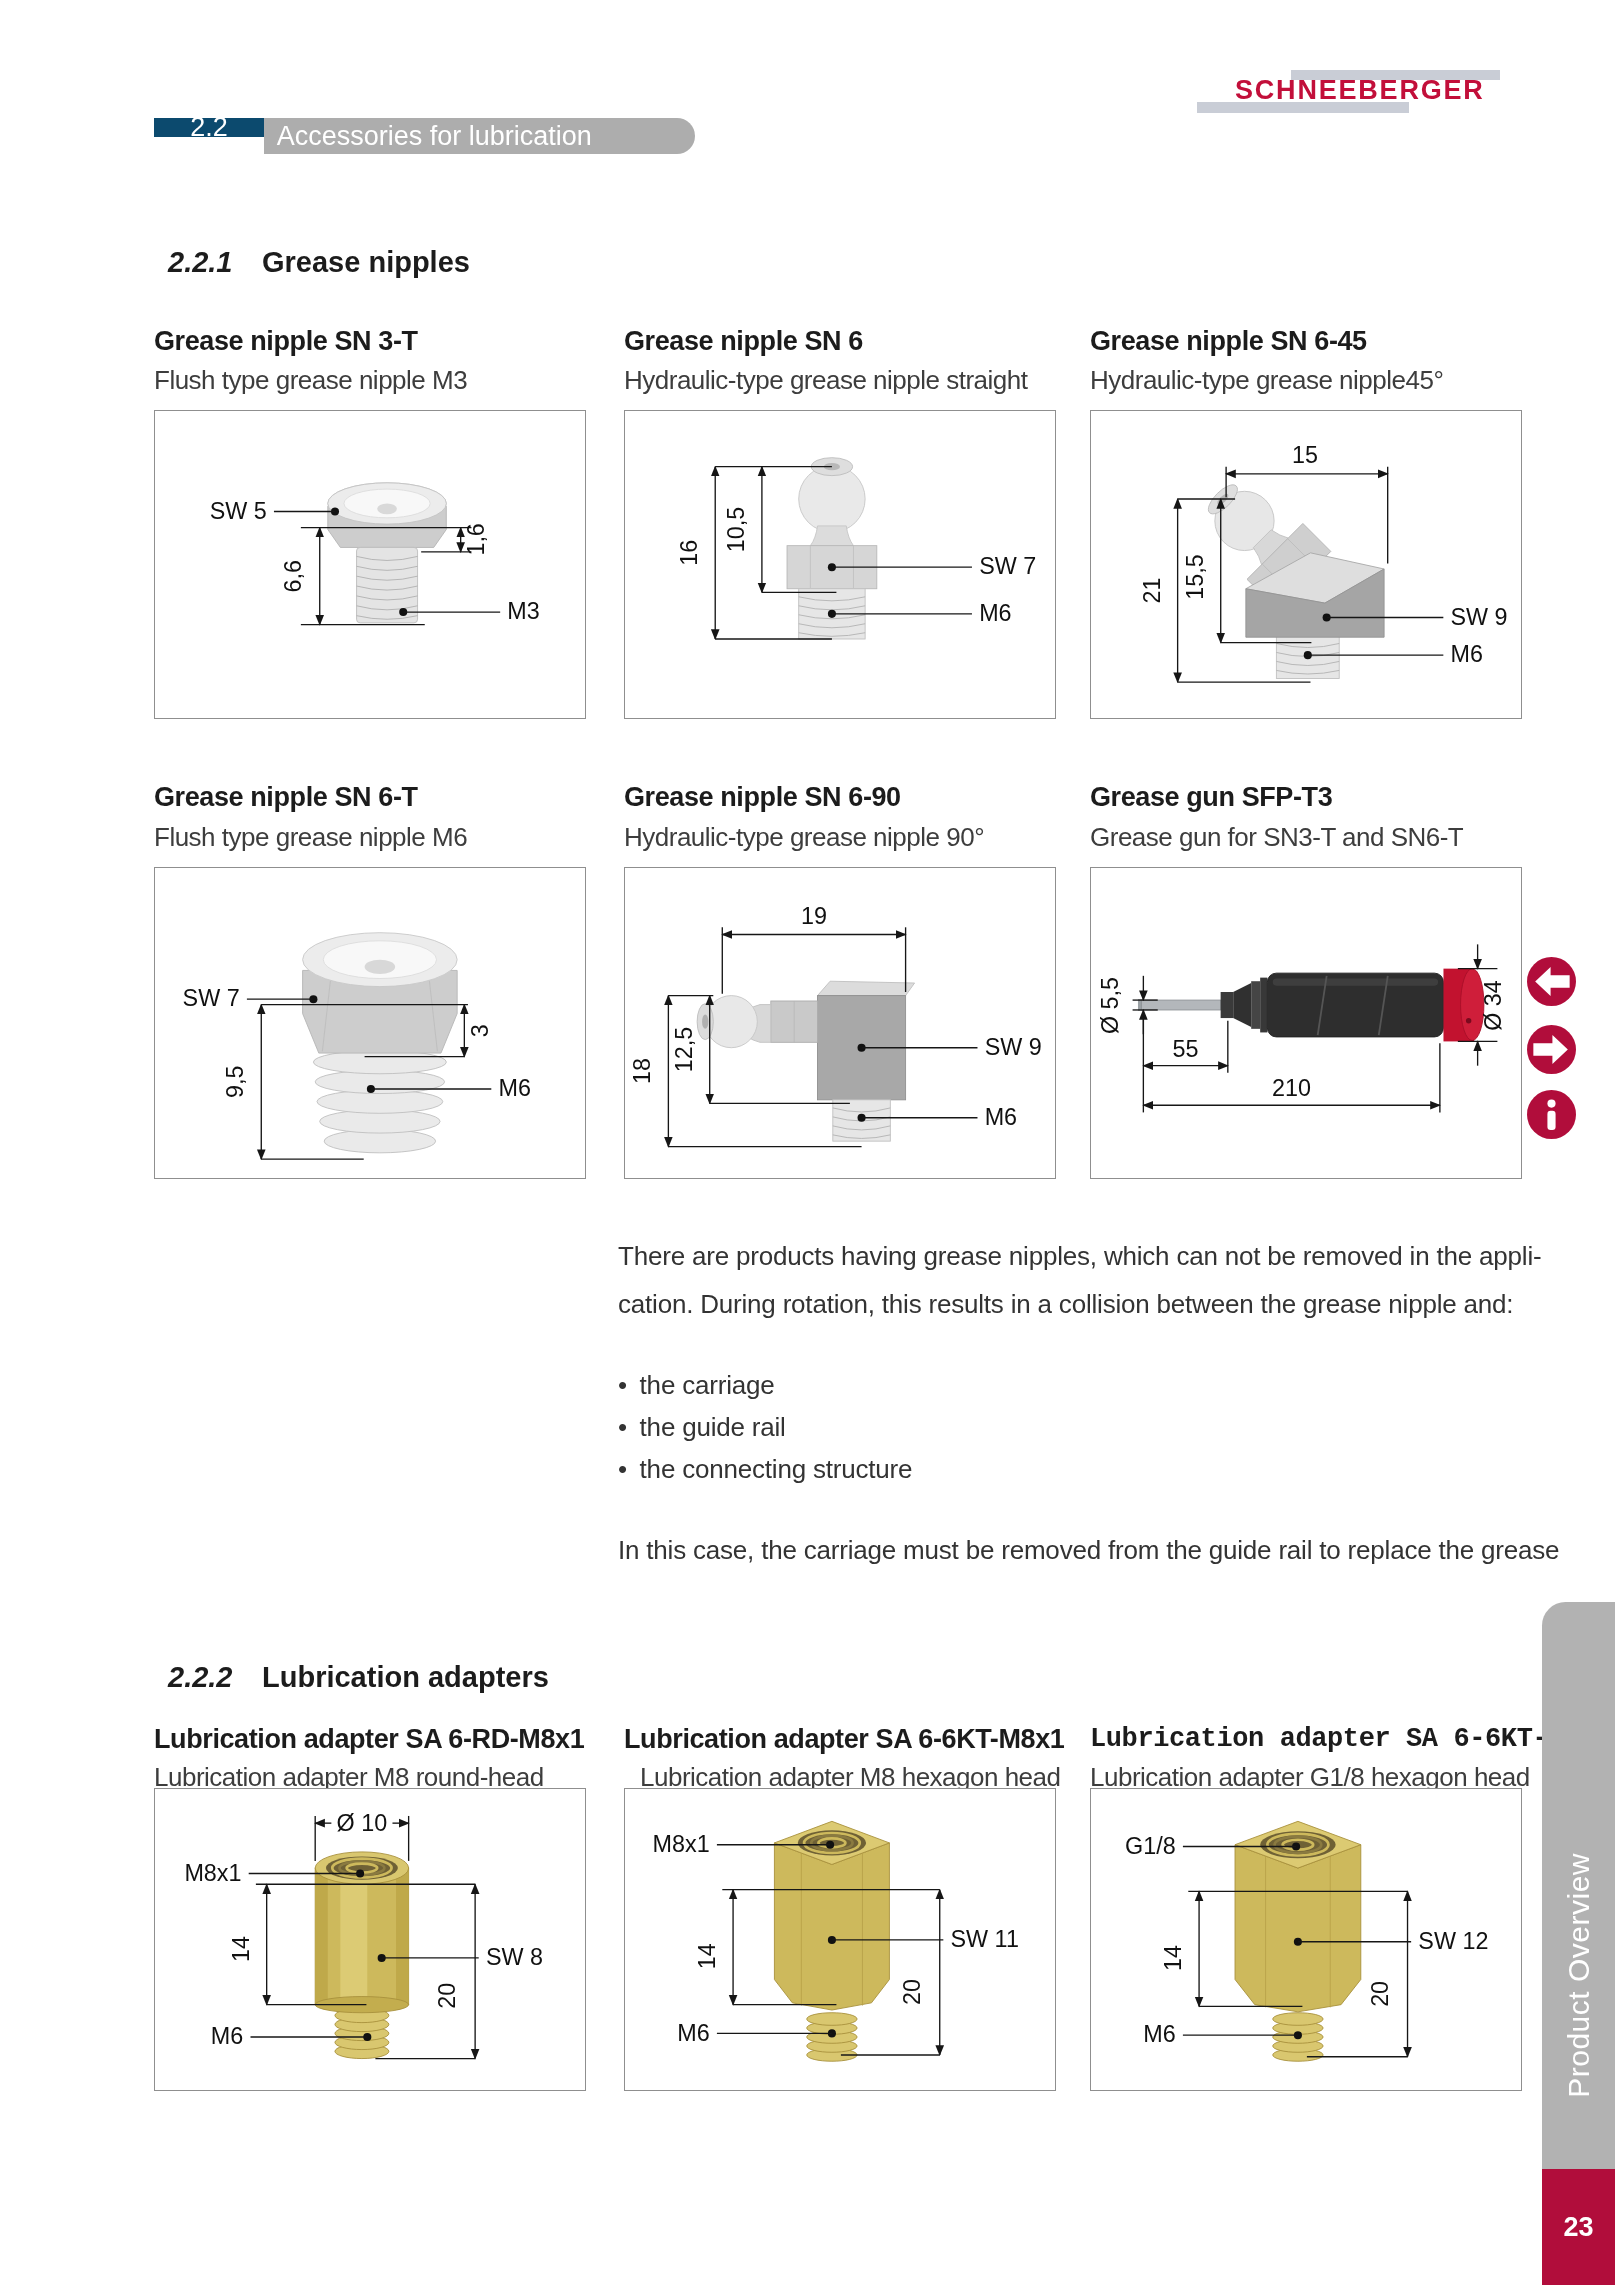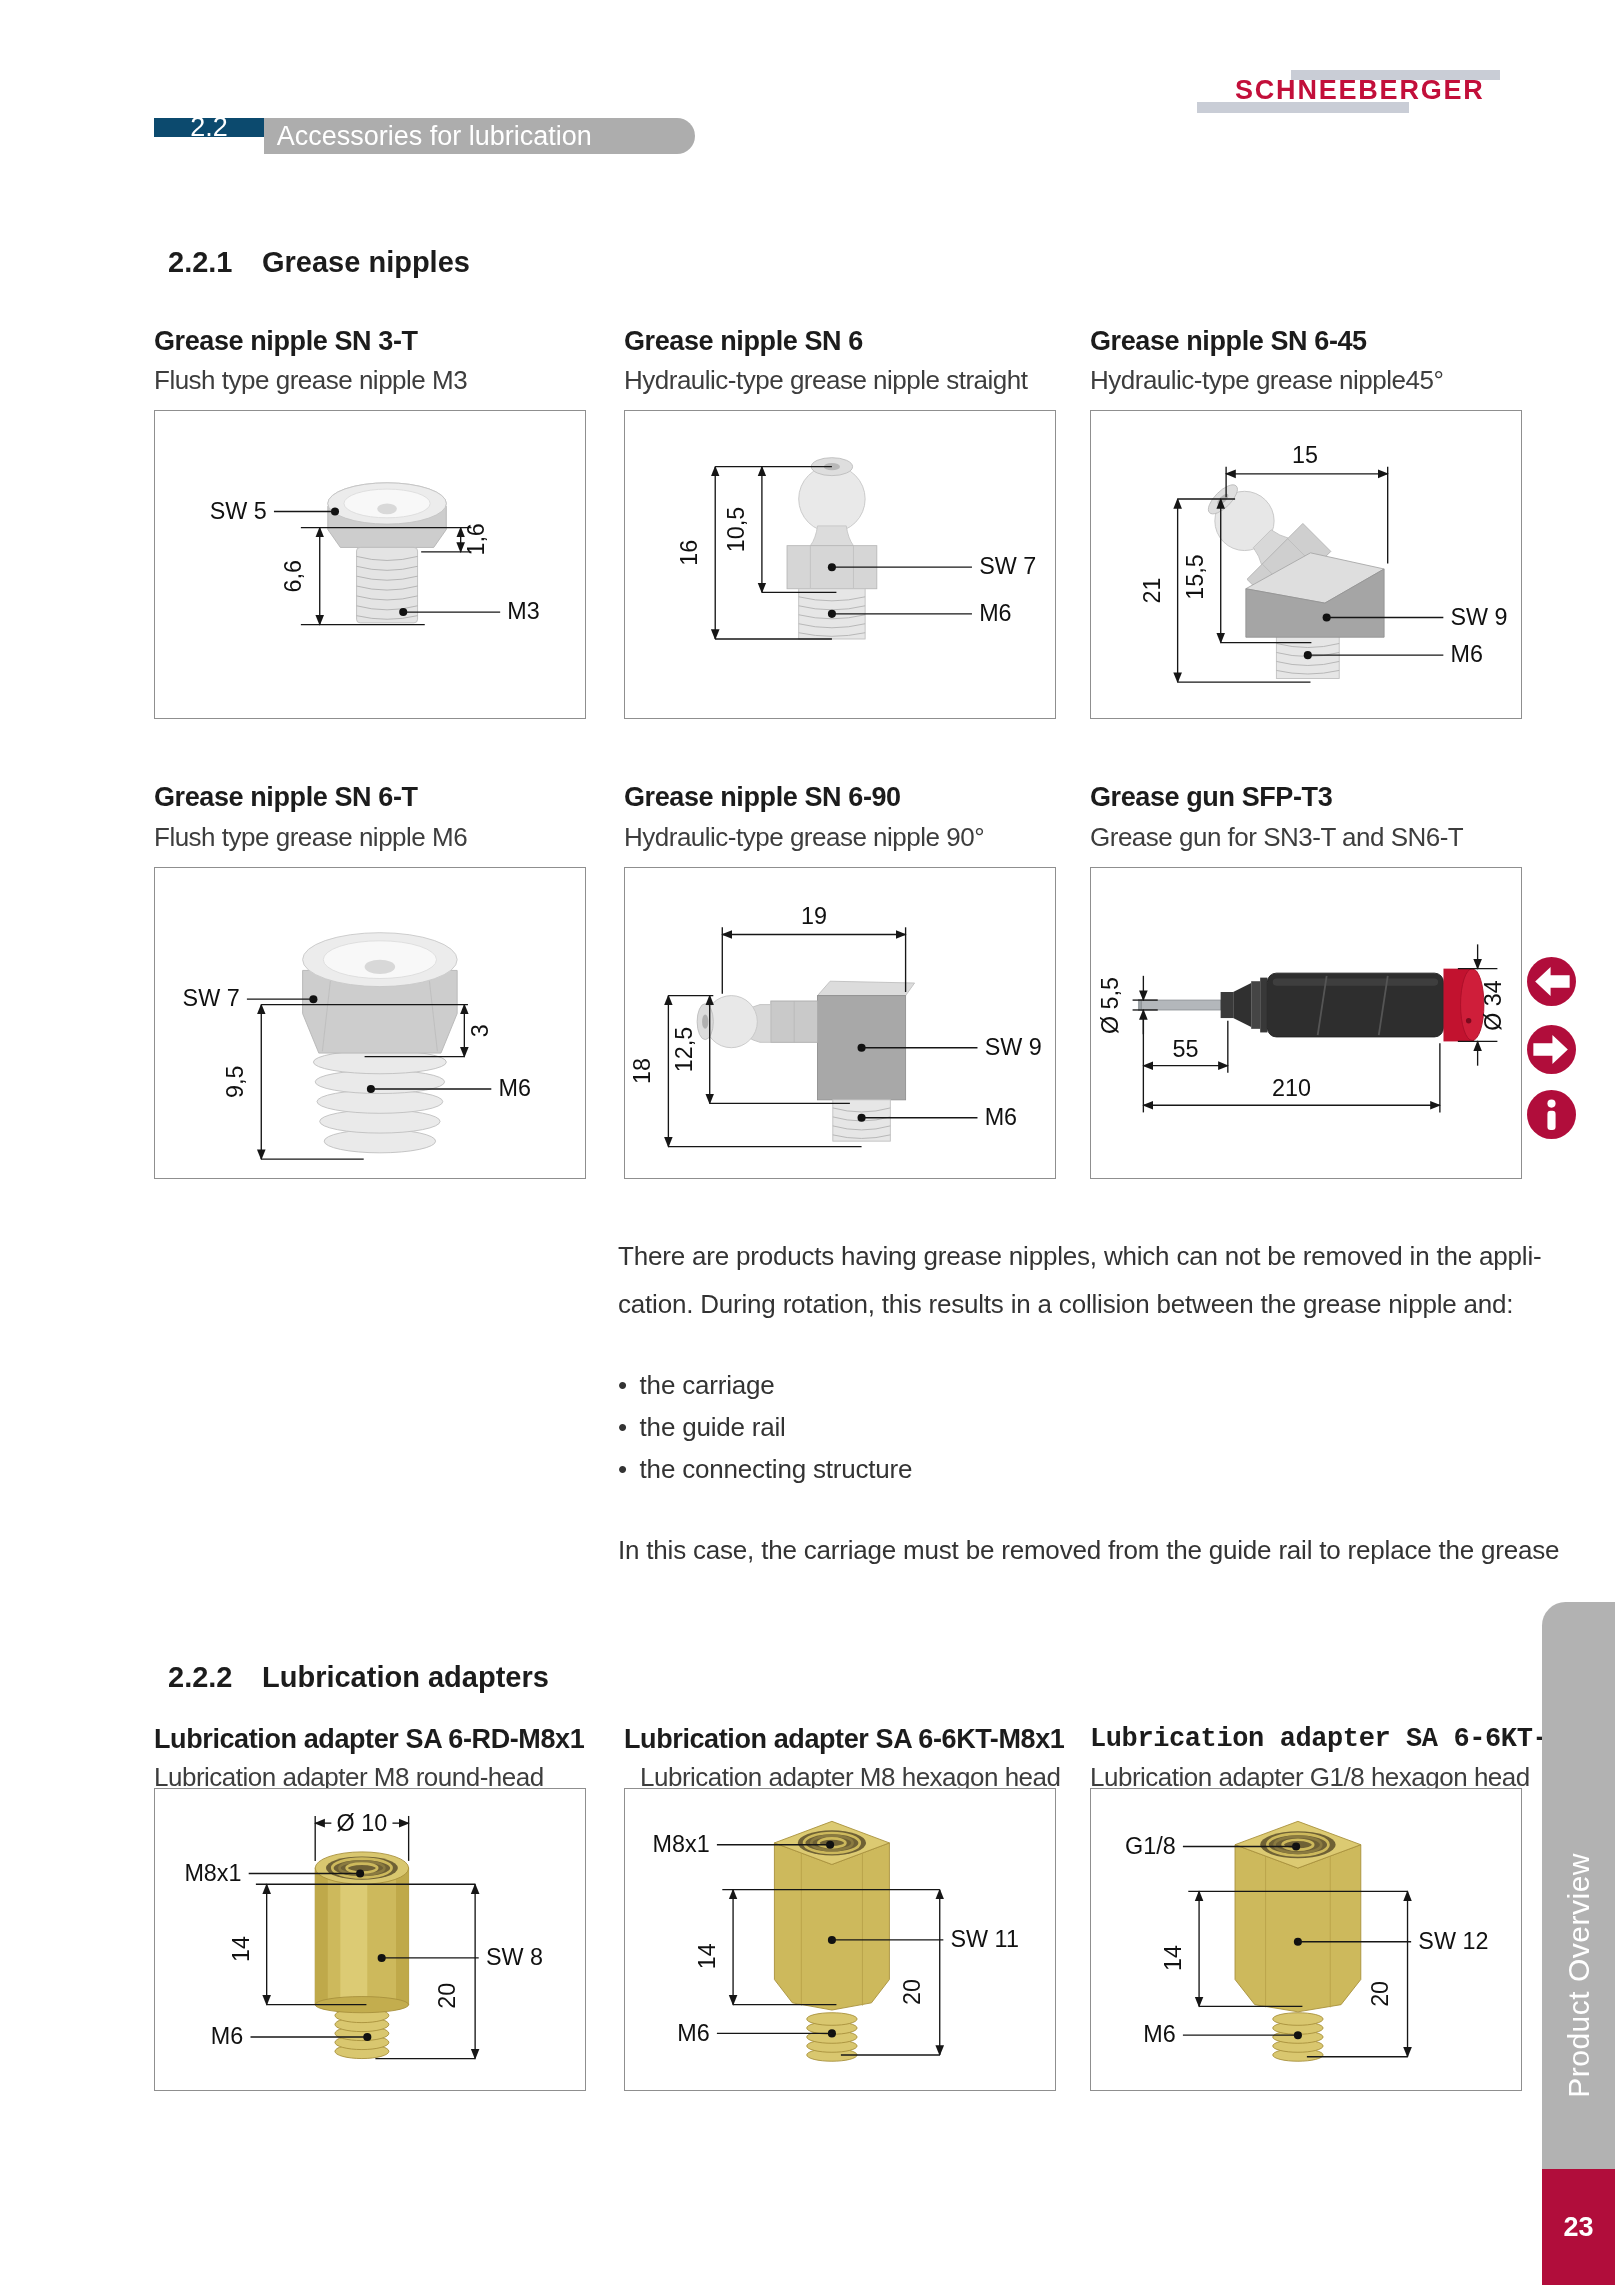--- a/index.html
+++ b/index.html
@@ -11,21 +11,21 @@
   .logo-text{position:absolute;font-size:27px;font-weight:700;color:#C20F3A;letter-spacing:1.8px;line-height:1;margin-left:12px;}
 
   
   .band-num{position:absolute;left:154px;top:118px;width:110px;height:19px;background:#0c4a6e;
             color:#fff;font-size:27px;font-weight:400;display:flex;align-items:center;justify-content:center;}
   .band-title{position:absolute;left:264px;top:118px;width:431px;height:36px;background:#ADADAD;
             border-radius:0 18px 18px 0;color:#fff;font-size:27px;font-weight:500;
             display:flex;align-items:center;padding-left:12.7px;box-sizing:border-box;white-space:nowrap;}
 
   .sec-head{position:absolute;font-size:29px;font-weight:700;color:#1c1c1c;white-space:nowrap;}
-  .sec-head .num{display:inline-block;width:94px;}
+  .sec-head .num{display:inline-block;width:94px;font-style:italic;}
 
   .p-title{position:absolute;font-size:27px;font-weight:700;color:#1c1c1c;white-space:nowrap;letter-spacing:-0.4px;}
   .p-sub{position:absolute;font-size:26px;font-weight:400;color:#3d3d3d;white-space:nowrap;letter-spacing:-0.5px;}
   .dbox{position:absolute;width:432px;background:#fff;border:0.9px solid #8f8f8f;box-sizing:border-box;}
   .dbox svg{display:block;width:100%;height:100%;}
 
   
   .note{position:absolute;left:618px;top:1232px;width:905px;font-size:26px;color:#333;}
   .note .ln{line-height:48px;white-space:nowrap;letter-spacing:-0.2px;}
   .note .bullets{margin-top:36px;}

